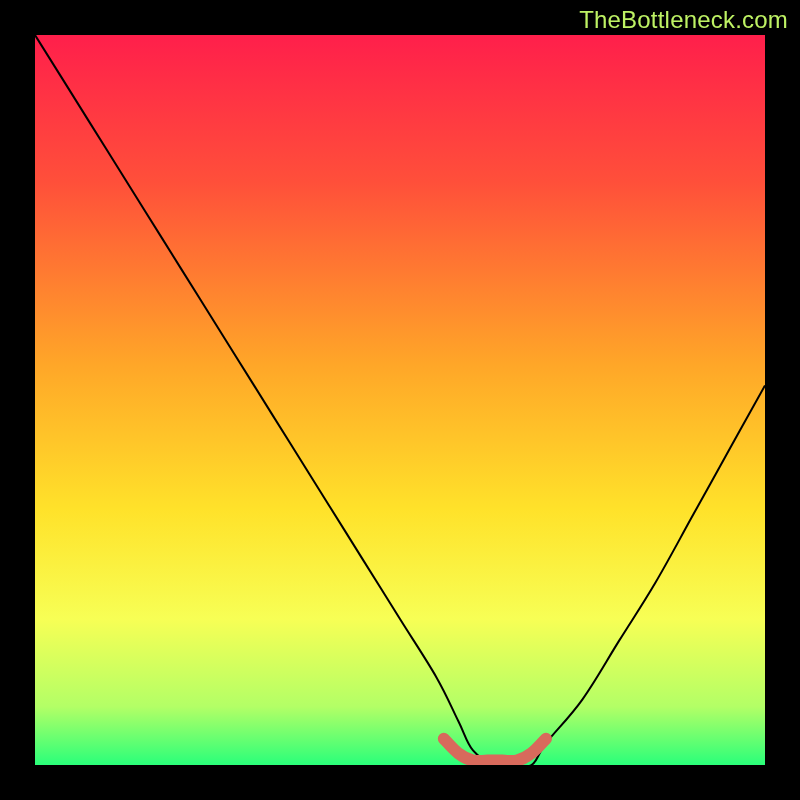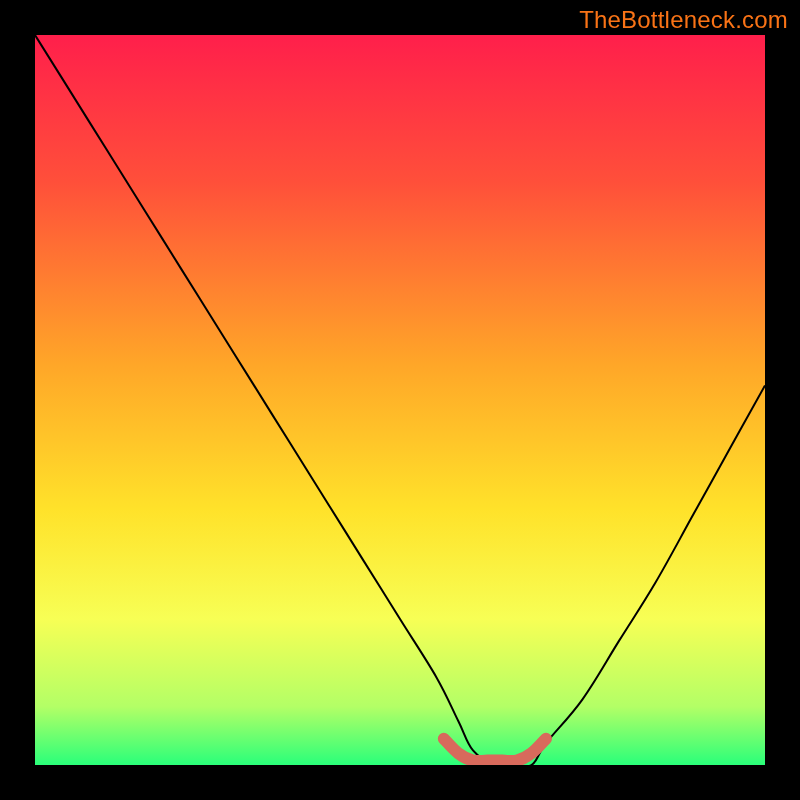--- a/index.html
+++ b/index.html
@@ -16,21 +16,21 @@
     left: 35px;
     top: 35px;
     width: 730px;
     height: 730px;
     background: #000;
   }
   .watermark {
     position: absolute;
     top: 6px;
     right: 12px;
-    color: #f97316;
+    color: #bef264;
     font-size: 24px;
     font-weight: 500;
     letter-spacing: 0.2px;
     z-index: 20;
   }
   svg {
     display: block;
   }
   .curve {
     fill: none;

